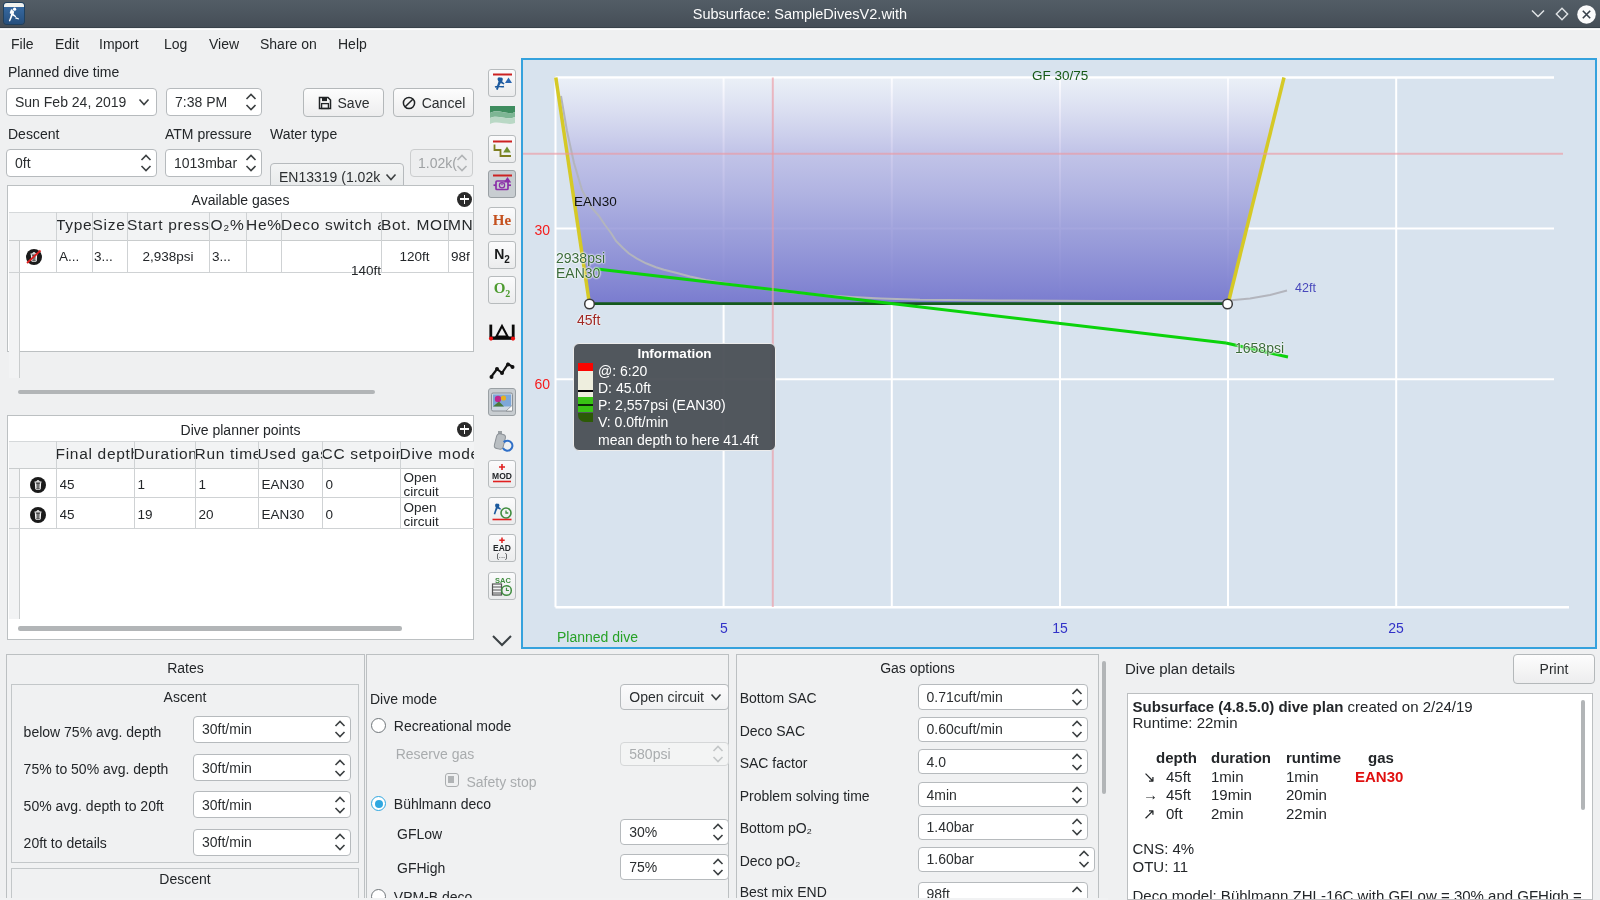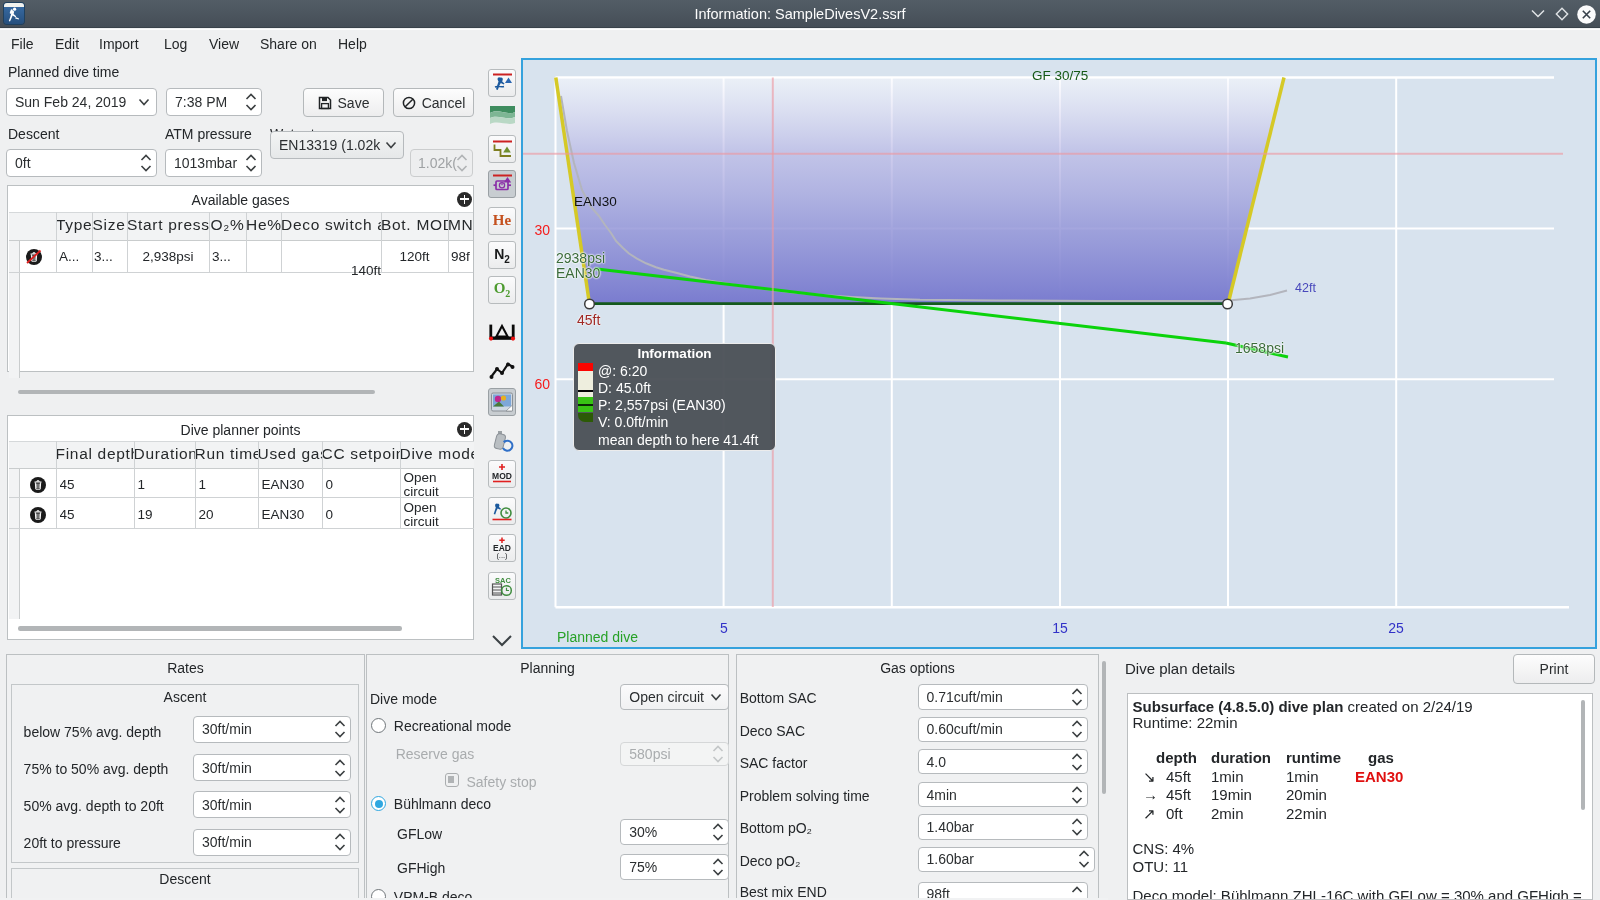--- a/index.html
+++ b/index.html
@@ -50,21 +50,21 @@
 .tbtn { position:absolute; left:488px; width:28px; height:28px; background:linear-gradient(#fbfbfc,#ebeced);
   border:1px solid #b7bbbd; border-radius:3px; display:flex; align-items:center; justify-content:center; }
 .tbtn.checked { background:#c8cdd1; border-color:#9aa0a4; }
 .tflat { position:absolute; left:488px; width:28px; height:28px; display:flex; align-items:center; justify-content:center; }
 </style>
 </head>
 <body>
 
 <div id="titlebar"></div>
 <div class="abs" style="left:0;top:29px;width:1600px;height:1px;background:#fdfdfd"></div>
-<div id="titletext">Information: SampleDivesV2.ssrf</div>
+<div id="titletext">Subsurface: SampleDivesV2.with</div>
 <div id="appicon">
     <div class="fold"></div>
 <svg class="abs" style="left:3px;top:4px" width="14" height="16" viewBox="0 0 14 16">
  <circle cx="7.6" cy="2.2" r="1.6" fill="#fff"></circle>
  <path d="M5.2 3.2 L7.2 4.4 L6.6 7 L9.2 9.2 L8.6 10.2 L5.6 8.6 L4.6 11 L3 14.6 L1.8 14 L3.4 9.6 L4.2 6.4 L3.6 4.6 Z" fill="#fff"></path>
  <path d="M8.6 10.0 L12 11.4 L11.8 12.4 L8.2 11.6 Z" fill="#fff"></path>
  <rect x="3.2" y="2.2" width="2" height="4.6" rx="1" fill="#fff" transform="rotate(20 4.2 4.5)"></rect>
 </svg>
 </div>
 <svg class="abs" style="left:1531px;top:9px" width="14" height="10" viewBox="0 0 14 10">
@@ -127,35 +127,35 @@
       <polyline points="1.5,12 6,16.5 10.5,12" fill="none" stroke="#3c4042" stroke-width="1.6"></polyline>
     </svg>
   </div>
 <div class="field" style="left:165px;top:149px;width:97px;height:28px">
     <span class="txt">1013mbar</span>
  <svg class="spinarr" width="12" height="18" viewBox="0 0 12 18">
       <polyline points="1.5,6 6,1.5 10.5,6" fill="none" stroke="#3c4042" stroke-width="1.6"></polyline>
       <polyline points="1.5,12 6,16.5 10.5,12" fill="none" stroke="#3c4042" stroke-width="1.6"></polyline>
     </svg>
   </div>
-<div class="field" style="left:270px;top:131px;width:134px;height:28px;background:linear-gradient(#f3f4f4,#e6e8e9)">
+<div class="field" style="left:270px;top:163px;width:134px;height:28px;background:linear-gradient(#f3f4f4,#e6e8e9)">
     <span class="txt">EN13319 (1.02k</span>
  <svg class="combarr" width="12" height="8" viewBox="0 0 12 8">
       <polyline points="1.5,1.5 6,6.5 10.5,1.5" fill="none" stroke="#3c4042" stroke-width="1.6"></polyline>
     </svg>
   </div>
 <div class="field dis" style="left:410px;top:149px;width:63px;height:28px">
     <span class="txt" style="left:7px">1.02k(</span>
  <svg class="spinarr" width="12" height="18" viewBox="0 0 12 18">
       <polyline points="1.5,6 6,1.5 10.5,6" fill="none" stroke="#b0b3b5" stroke-width="1.6"></polyline>
       <polyline points="1.5,12 6,16.5 10.5,12" fill="none" stroke="#b0b3b5" stroke-width="1.6"></polyline>
     </svg>
   </div>
 
-<div class="wpanel" id="gases" style="left:7px;top:185px;width:467px;height:187px">
+<div class="wpanel" id="gases" style="left:7px;top:185px;width:467px;height:167px">
  <div class="gtitle">Available gases</div>
  <div class="plus" style="right:1px;top:5.5px"></div>
 
  <div class="abs" style="left:1px;top:26px;width:464px;height:28.5px;background:#f2f3f4;border-top:1px solid #d5d8da;border-bottom:1px solid #c9cccd"></div>
  <div class="abs" style="left:1px;top:55px;width:11px;height:137px;background:#f2f3f4;border-right:1px solid #c9cccd"></div>
  <div class="th" style="left:48px;top:30px;width:35px">Type</div>
  <div class="th" style="left:83.5px;top:30px;width:35px">Size</div>
  <div class="th" style="left:119px;top:30px;width:82px">Start press.</div>
  <div class="th" style="left:201px;top:30px;width:37px">O₂%</div>
  <div class="th" style="left:238px;top:30px;width:35px">He%</div>
@@ -464,35 +464,34 @@
         </svg>
       </div>
   <div class="label" style="left:11.6px;top:112.5px">50% avg. depth to 20ft</div>
   <div class="field" style="left:181px;top:106.4px;width:158.4px;height:27px">
         <span class="txt">30ft/min</span>
         <svg class="spinarr" width="12" height="18" viewBox="0 0 12 18">
           <polyline points="1.5,6 6,1.5 10.5,6" fill="none" stroke="#3c4042" stroke-width="1.6"></polyline>
           <polyline points="1.5,12 6,16.5 10.5,12" fill="none" stroke="#3c4042" stroke-width="1.6"></polyline>
         </svg>
       </div>
-  <div class="label" style="left:11.6px;top:149.5px">20ft to pressure</div>
+  <div class="label" style="left:11.6px;top:149.5px">20ft to details</div>
   <div class="field" style="left:181px;top:143.6px;width:158.4px;height:27px">
         <span class="txt">30ft/min</span>
         <svg class="spinarr" width="12" height="18" viewBox="0 0 12 18">
           <polyline points="1.5,6 6,1.5 10.5,6" fill="none" stroke="#3c4042" stroke-width="1.6"></polyline>
           <polyline points="1.5,12 6,16.5 10.5,12" fill="none" stroke="#3c4042" stroke-width="1.6"></polyline>
         </svg>
       </div>
  </div>
  <div class="abs" style="left:4px;top:213px;width:348px;height:31px;border:1px solid #c3c7c9;border-bottom:none">
   <div class="abs" style="left:0;right:0;top:1.5px;text-align:center">Descent</div>
  </div>
 </div>
 <div class="gpanel" id="planning" style="left:366px;top:654px;width:363px;height:246px;background:#f0f1f2">
-    <div class="gtitle">Planning</div>
  <div class="label" style="left:3px;top:35.5px">Dive mode</div>
  <div class="field" style="left:253.3px;top:29.2px;width:108.7px;height:26px;background:linear-gradient(#fbfbfc,#f0f1f2)">
       <span class="txt">Open circuit</span>
   <svg class="combarr" width="12" height="8" viewBox="0 0 12 8">
         <polyline points="1.5,1.5 6,6.5 10.5,1.5" fill="none" stroke="#3c4042" stroke-width="1.6"></polyline>
       </svg>
     </div>
  <div class="radio" style="left:4.4px;top:62.8px"></div>
  <div class="label" style="left:26.8px;top:63px">Recreational mode</div>
  <div class="label gray" style="left:28.7px;top:91.4px">Reserve gas</div>

